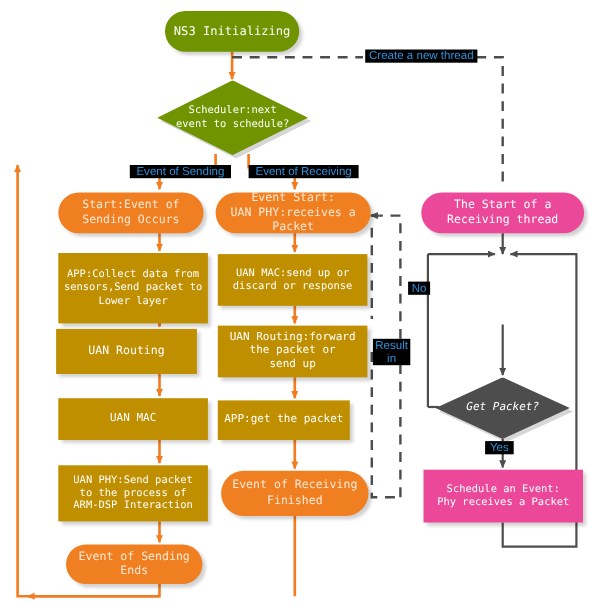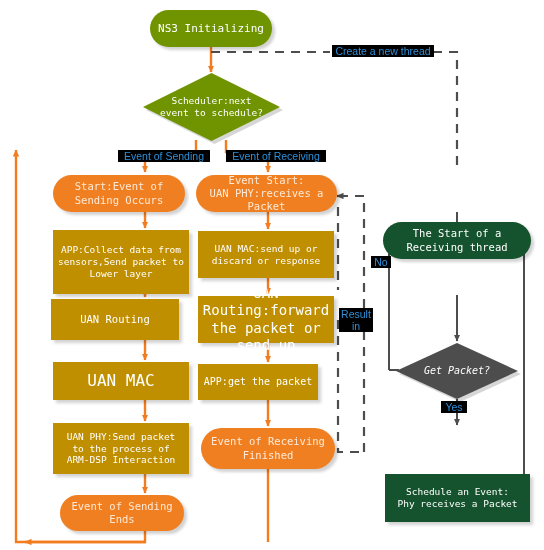--- a/index.html
+++ b/index.html
@@ -6,21 +6,21 @@
   body{width:544px;height:550px;font-family:"DejaVu Sans Mono",monospace;}
   #stage{position:relative;width:544px;height:550px;overflow:hidden;background:#fff;}
   svg#wires{position:absolute;left:0;top:0;width:544px;height:550px;}
   .node{position:absolute;box-sizing:border-box;display:flex;align-items:center;
         justify-content:center;text-align:center;color:#ffffff;
         font-family:"DejaVu Sans Mono",monospace;line-height:1.25;
         white-space:pre-line;box-shadow:3px 3px 3px rgba(0,0,0,0.18);}
   .green{background:#6f9400;}
   .orange{background:#f07f22;}
   .gold{background:#bf8f00;}
-  .gray{background:#14532d;margin-top:47px;}
+  .gray{background:#ec4899;}
   .pill{border-radius:22px;}
   .rect{border-radius:0;}
   .diamond-wrap{position:absolute;display:flex;align-items:center;justify-content:center;}
   .diamond-shape{position:absolute;left:0;top:0;width:100%;height:100%;
         clip-path:polygon(50% 0,100% 50%,50% 100%,0 50%);}
   .dg{background:#6f9400;}
   .dgr{background:#4d4d4d;}
   .diamond-sh{position:absolute;left:3px;top:3px;width:100%;height:100%;
         clip-path:polygon(50% 0,100% 50%,50% 100%,0 50%);background:rgba(0,0,0,0.16);}
   .diamond-label{position:relative;color:#fff;text-align:center;white-space:pre-line;
@@ -95,37 +95,37 @@
 
   <div class="node pill orange" style="left:53px;top:175px;width:132px;height:37px;font-size:10.5px;color:#ffe9d6;">Start:Event of
 Sending Occurs</div>
 
   <div class="node rect gold" style="left:53px;top:230px;width:136px;height:64px;font-size:9.5px;">APP:Collect data from
 sensors,Send packet to
 Lower layer</div>
 
   <div class="node rect gold" style="left:51px;top:299px;width:128px;height:41px;font-size:10.5px;">UAN Routing</div>
 
-  <div class="node rect gold" style="left:53px;top:362px;width:136px;height:38px;font-size:16px;">UAN MAC</div>
+  <div class="node rect gold" style="left:53px;top:362px;width:136px;height:38px;font-size:10px;">UAN MAC</div>
 
   <div class="node rect gold" style="left:53px;top:423px;width:136px;height:51px;font-size:9.5px;">UAN PHY:Send packet
 to the process of
 ARM-DSP Interaction</div>
 
   <div class="node pill orange" style="left:60px;top:495px;width:124px;height:36px;font-size:10.5px;color:#ffe9d6;">Event of Sending
 Ends</div>
 
   <div class="node pill orange" style="left:196px;top:175px;width:141px;height:37px;font-size:10.5px;color:#ffe9d6;">Event Start:
 UAN PHY:receives a
 Packet</div>
 
   <div class="node rect gold" style="left:198px;top:231px;width:136px;height:47px;font-size:9.5px;">UAN  MAC:send up or
 discard or response</div>
 
-  <div class="node rect gold" style="left:198px;top:296px;width:136px;height:47px;font-size:14px;">UAN Routing:forward
+  <div class="node rect gold" style="left:198px;top:296px;width:136px;height:47px;font-size:10px;">UAN Routing:forward
 the packet or
 send up</div>
 
   <div class="node rect gold" style="left:198px;top:364px;width:120px;height:36px;font-size:10px;">APP:get the packet</div>
 
   <div class="node pill orange" style="left:201px;top:428px;width:134px;height:41px;font-size:10.5px;color:#ffe9d6;">Event of Receiving
 Finished</div>
 
   <div class="node pill gray" style="left:383px;top:175px;width:148px;height:37px;font-size:10.5px;">The Start of a
 Receiving thread</div>

